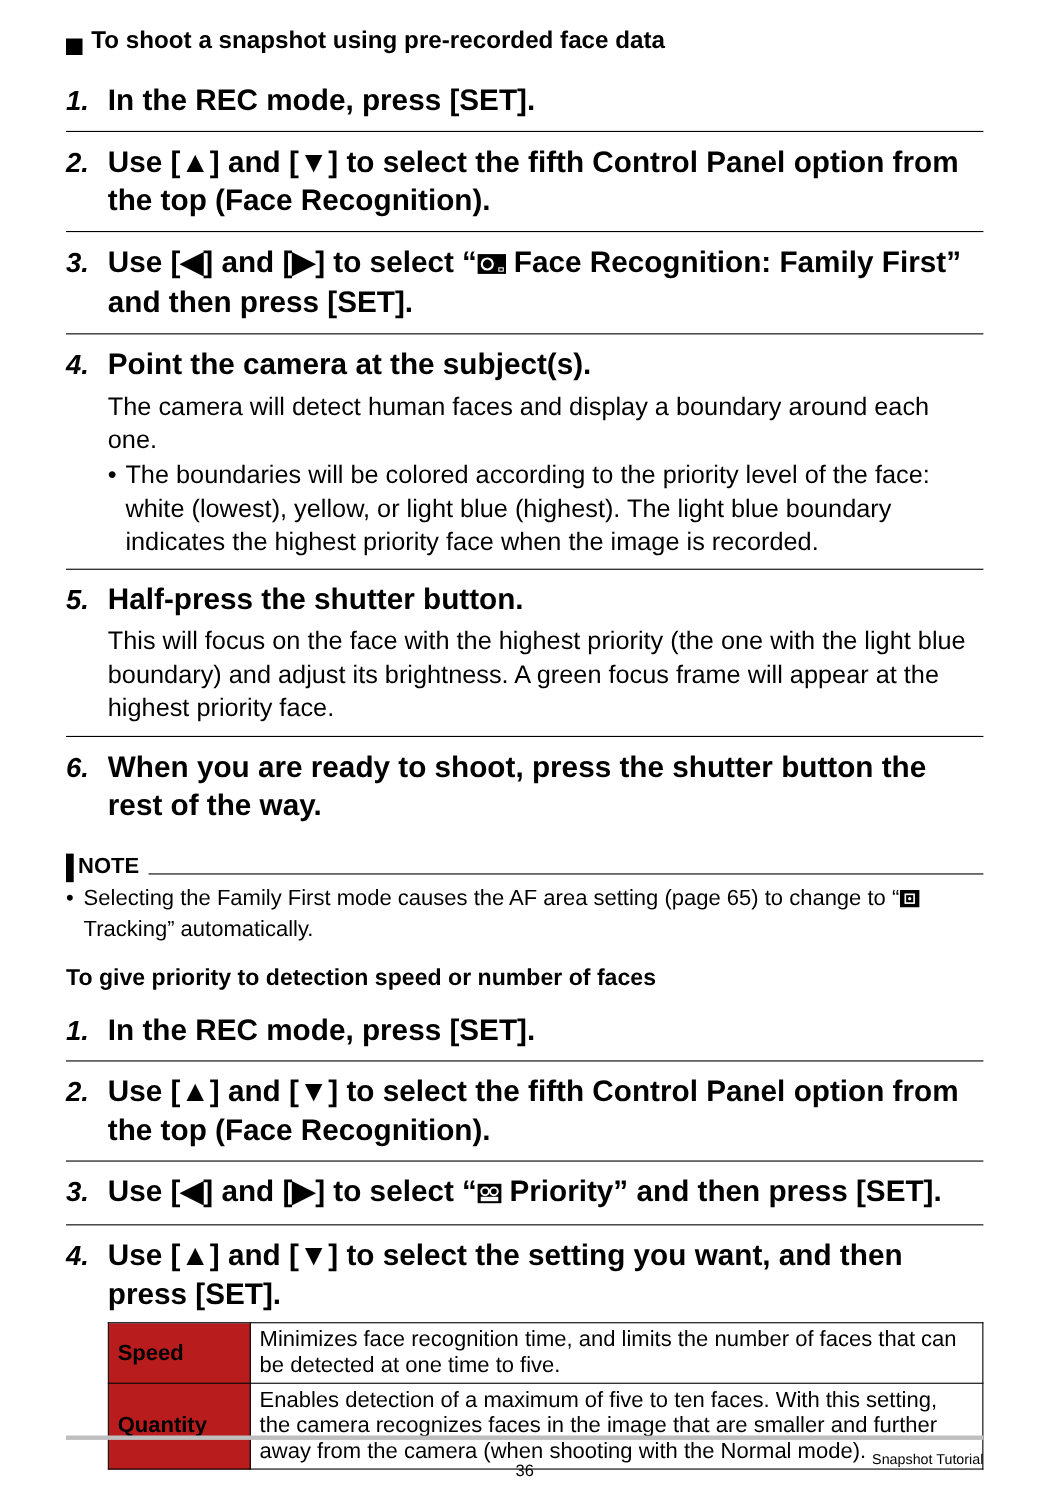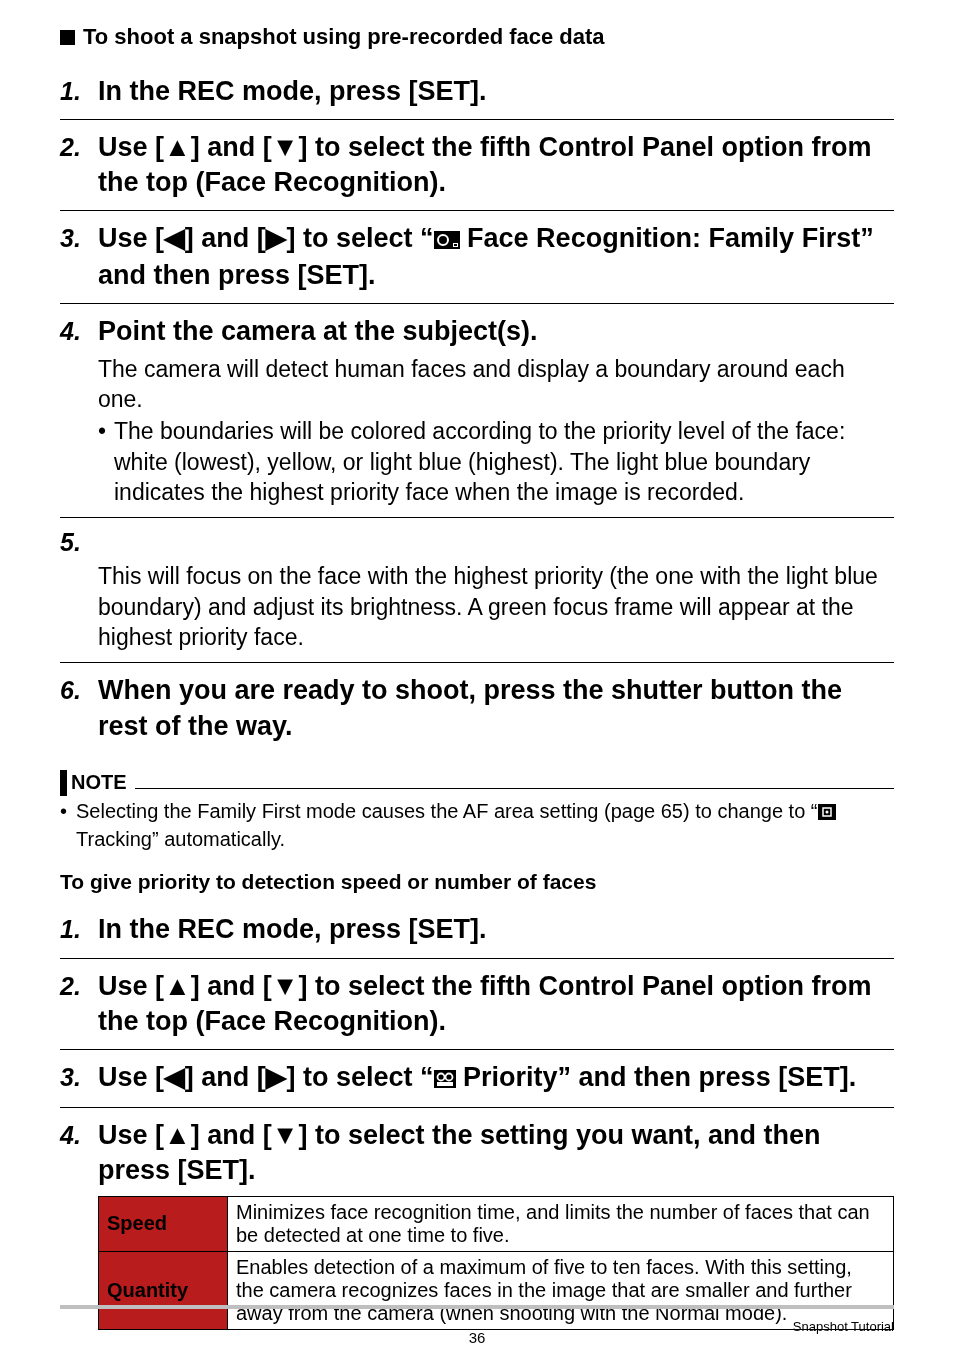--- a/index.html
+++ b/index.html
@@ -11,21 +11,21 @@
   }
   .page {
     width: 954px;
     height: 1357px;
     padding: 24px 60px 0 60px;
     box-sizing: border-box;
     position: relative;
   }
   .heading-with-square {
     display: flex;
-    align-items: center;
+    align-items: flex-end;
     font-weight: bold;
     font-size: 22px;
     margin-bottom: 14px;
   }
   .black-square {
     display: inline-block;
     width: 15px;
     height: 15px;
     background: #000;
     margin-right: 8px;
@@ -201,20 +201,21 @@
       <div class="bullet-row">
         <div class="bullet-char">•</div>
         <div>The boundaries will be colored according to the priority level of the face: white (lowest), yellow, or light blue (highest). The light blue boundary indicates the highest priority face when the image is recorded.</div>
       </div>
     </div>
   </div>
 
   <div class="step-block">
     <div class="step-row">
       <div class="step-num">5.</div>
+      <div class="step-title">Half-press the shutter button.</div>
     </div>
     <div class="step-body">This will focus on the face with the highest priority (the one with the light blue boundary) and adjust its brightness. A green focus frame will appear at the highest priority face.</div>
   </div>
 
   <div class="step-block no-border">
     <div class="step-row">
       <div class="step-num">6.</div>
       <div class="step-title">When you are ready to shoot, press the shutter button the rest of the way.</div>
     </div>
   </div>

